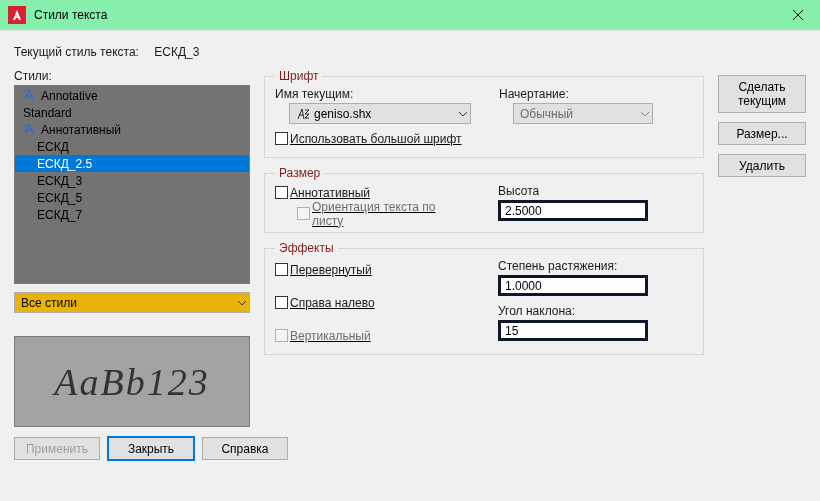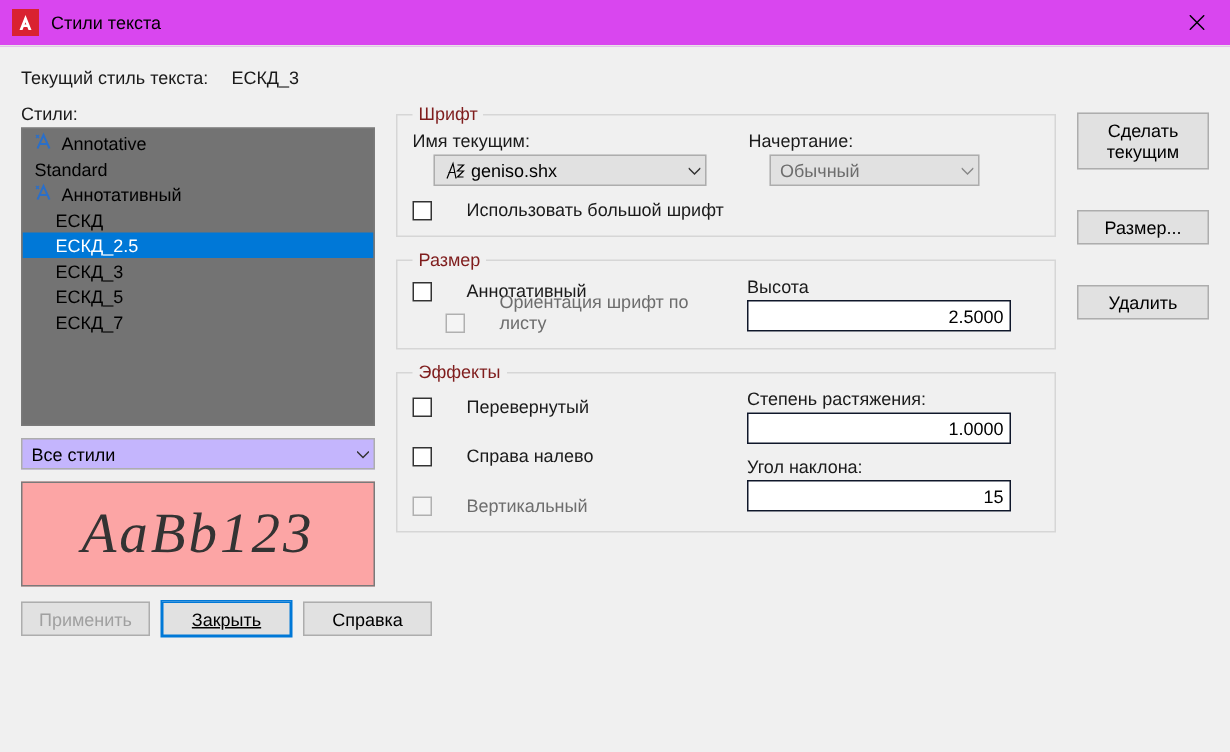--- a/index.html
+++ b/index.html
@@ -1,76 +1,76 @@
 <!DOCTYPE html>
 <html><head>
 <meta charset="utf-8">
 <style>
 * { box-sizing: border-box; font-family: "Segoe UI", Tahoma, sans-serif; font-size: 12px; }
 body { margin: 0; background: #f0f0f0; width: 820px; height: 501px; overflow: hidden; }
 
-.titlebar { height: 31px; background: #d946ef; border-bottom: 1px solid #e5e5e5; display: flex; align-items: center; padding: 0 0 0 8px; }
+.titlebar { height: 31px; background: #86efac; border-bottom: 1px solid #e5e5e5; display: flex; align-items: center; padding: 0 0 0 8px; }
 .titlebar .appicon { width: 18px; height: 18px; margin-right: 8px; display:flex;align-items:center;justify-content:center; }
 .titlebar .title { flex: 1; color: #000; }
 .titlebar .closebtn { width: 45px; height: 31px; display: flex; align-items: center; justify-content: center; cursor: default; }
 .titlebar .closebtn svg { width: 10px; height: 10px; }
 
 .body { padding: 8px 14px 10px 14px; }
 
 .row-current { padding: 6px 0 10px 0; }
 .row-current .lbl { color: #1a1a1a; margin-right: 12px; }
 .row-current .val { color: #1a1a1a; }
 
 .main { display: flex; gap: 14px; }
 .col-left { width: 236px; }
 .col-mid  { flex: 1; }
-.col-right { width: 88px; display:flex; flex-direction:column; gap:27px; padding-top:6px;}
+.col-right { width: 88px; display:flex; flex-direction:column; gap:9px; padding-top:6px;}
 
 .lbl-block { color:#1a1a1a; margin-bottom:2px; }
 
 .listbox { border:1px solid #7a7a7a; background:#737373; height:199px; overflow:auto; padding:1px 0; }
 .listbox .item { padding:1px 6px 1px 8px; display:flex; align-items:center; gap:6px; height:17px; white-space:nowrap; cursor:default;}
 .listbox .item.sel { background:#0078d7; color:#fff; }
 .listbox .indent1 { padding-left:22px; }
 .annoicon { width:12px; height:12px; flex-shrink:0; }
 
 .combo { border:1px solid #adadad; background:#e1e1e1; height:21px; display:flex; align-items:center; padding:0 3px 0 6px; width:236px; }
 .combo .arrow { margin-left:auto; }
-.combo.white { background:#c4b5fd; }
-
-.preview { border:1px solid #7a7a7a; background:#fca5a5; height:70px; margin-top:8px; display:flex; align-items:center; justify-content:center; }
+.combo.white { background:#eab308; }
+
+.preview { border:1px solid #7a7a7a; background:#a3a3a3; height:91px; margin-top:23px; display:flex; align-items:center; justify-content:center; }
 .preview-text { font-family: "Comic Sans MS", cursive; font-size:38px; color:#333; font-style:italic; letter-spacing:2px; }
 
 fieldset.grp { border:1px solid #d6d6d6; border-top:1px solid #d6d6d6; margin:0 0 8px 0; padding:4px 10px 10px 10px; position:relative; }
 fieldset.grp legend { padding:0 4px; background:#f0f0f0; color:#7f1d1d; }
 
 .field-row { display:flex; gap:28px; }
 .field-col { flex:1; }
 
 .labeltxt { color:#1a1a1a; margin-bottom:2px; display:block; }
 
 .dropdown { height:21px; border:1px solid #adadad; background:#fff; display:flex; align-items:center; padding:0 3px 0 6px; width:182px;margin-left:14px; }
 .dropdown.gray { background:#e1e1e1; color:#6d6d6d; }
 .dropdown .dicon { width:14px; height:14px; margin-right:4px; }
 .dropdown .arrow { margin-left:auto; }
 
-.checkbox { display:flex; align-items:flex-end; gap:23px; height:17px; margin:6px 0 0 0; }
+.checkbox { display:flex; align-items:center; gap:2px; height:17px; margin:6px 0 0 0;text-decoration:underline; }
 .checkbox .box { width:13px; height:13px; border:1px solid #333; background:#fff; flex-shrink:0; }
 .checkbox.disabled .box { border-color:#b0b0b0; background:#f4f4f4; }
 .checkbox.disabled .cblbl { color:#6d6d6d; }
 .checkbox .cblbl { color:#1a1a1a; }
 .cb-sub { margin-left:22px; margin-top:4px; }
 
-.textinput { height:21px; border:1px solid #0f172a; background:#fff; padding:0 4px; display:flex; align-items:center; width:176px;justify-content:flex-end; }
+.textinput { height:21px; border:3px solid #0f172a; background:#fff; padding:0 4px; display:flex; align-items:center; width:150px; }
 .textinput span { color:#000; }
 
 .btn { height:23px; border:1px solid #adadad; background:#e1e1e1; display:flex; align-items:center; justify-content:center; cursor:default; padding:0 6px; min-width:84px; }
 .btn.tall { height:38px; text-align:center; line-height:1.2; padding:2px 4px;}
 .btn.disabled { color:#a0a0a0; }
-.btn.primary { border:1px solid #0078d7; outline:1px solid #0078d7;text-decoration:underline; }
+.btn.primary { border:1px solid #0078d7; outline:1px solid #0078d7; }
 
 .footer { display:flex; gap:8px; padding-top:10px; }
 .footer .btn { min-width:86px; }
 
 .arrow svg { width:8px; height:8px; }
 </style>
 </head>
 <body>
 
 <div class="titlebar">
@@ -185,21 +185,21 @@
       <fieldset class="grp">
         <legend>Размер</legend>
         <div class="field-row">
           <div class="field-col">
             <div class="checkbox" style="margin-top:0">
               <span class="box"></span>
               <span class="cblbl">Аннотативный</span>
             </div>
             <div class="checkbox disabled cb-sub">
               <span class="box"></span>
-              <span class="cblbl" style="max-width:140px">Ориентация шрифт по листу</span>
+              <span class="cblbl" style="max-width:140px">Ориентация текста по листу</span>
             </div>
           </div>
           <div class="field-col">
             <span class="labeltxt">Высота</span>
             <div class="textinput">
               <span>2.5000</span>
             </div>
           </div>
         </div>
       </fieldset>

